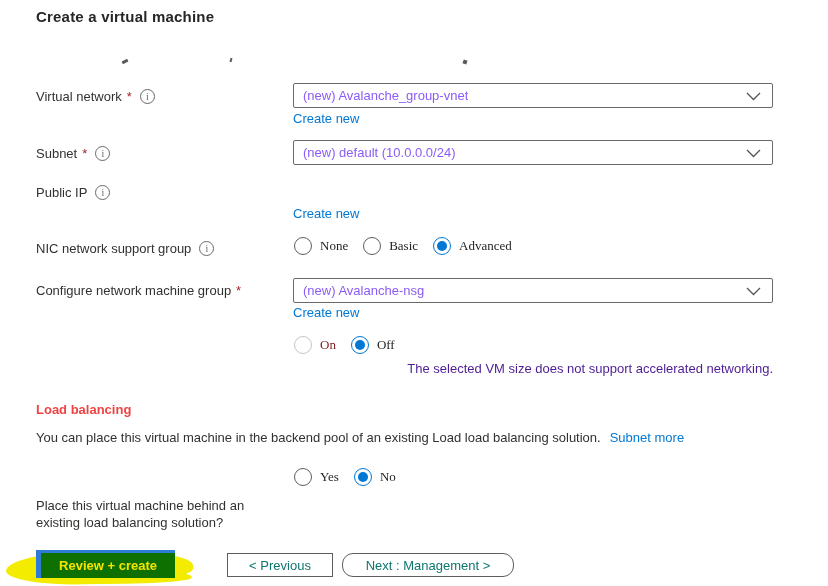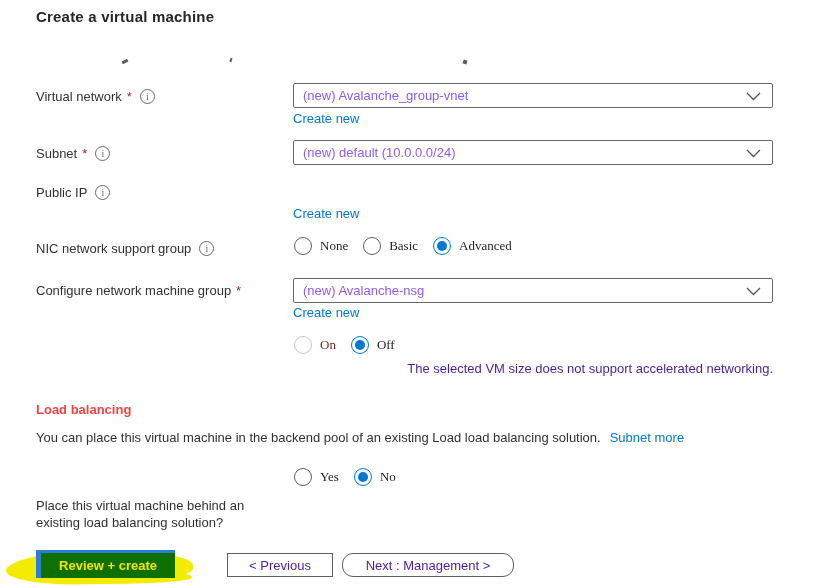--- a/index.html
+++ b/index.html
@@ -59,21 +59,21 @@
                      background:#f3eb00; border-radius:40% 60% 70% 30% / 50% 60% 50% 40%;
                      transform:rotate(1deg); }
   .review-btn { position:absolute; left:36px; top:550px; width:139px; height:28px;
                 background:#2e7cd4; cursor:pointer; }
   .review-btn .green-fill { position:absolute; left:5px; top:3px; right:0; bottom:0;
                             background:#0e7000; }
   .review-btn .btn-label { position:absolute; left:5px; top:3px; right:0; bottom:0;
                            display:flex; align-items:center; justify-content:center;
                            color:#f5e400; font-weight:700; font-size:13px; }
   .ghost-btn { position:absolute; top:553px; height:24px; background:#fff;
-               border:1px solid #605e5c; color:#4c1d95; font-size:13px;
+               border:1px solid #605e5c; color:#0f766e; font-size:13px;
                display:flex; align-items:center; justify-content:center; cursor:pointer; }
   .prev-btn { left:227px; width:106px; }
   .next-btn { left:342px; width:172px;border-radius:11px; }
 </style>
 </head>
 <body>
 
 <div class="page">
 
   <div class="page-title">Create a virtual machine</div>

